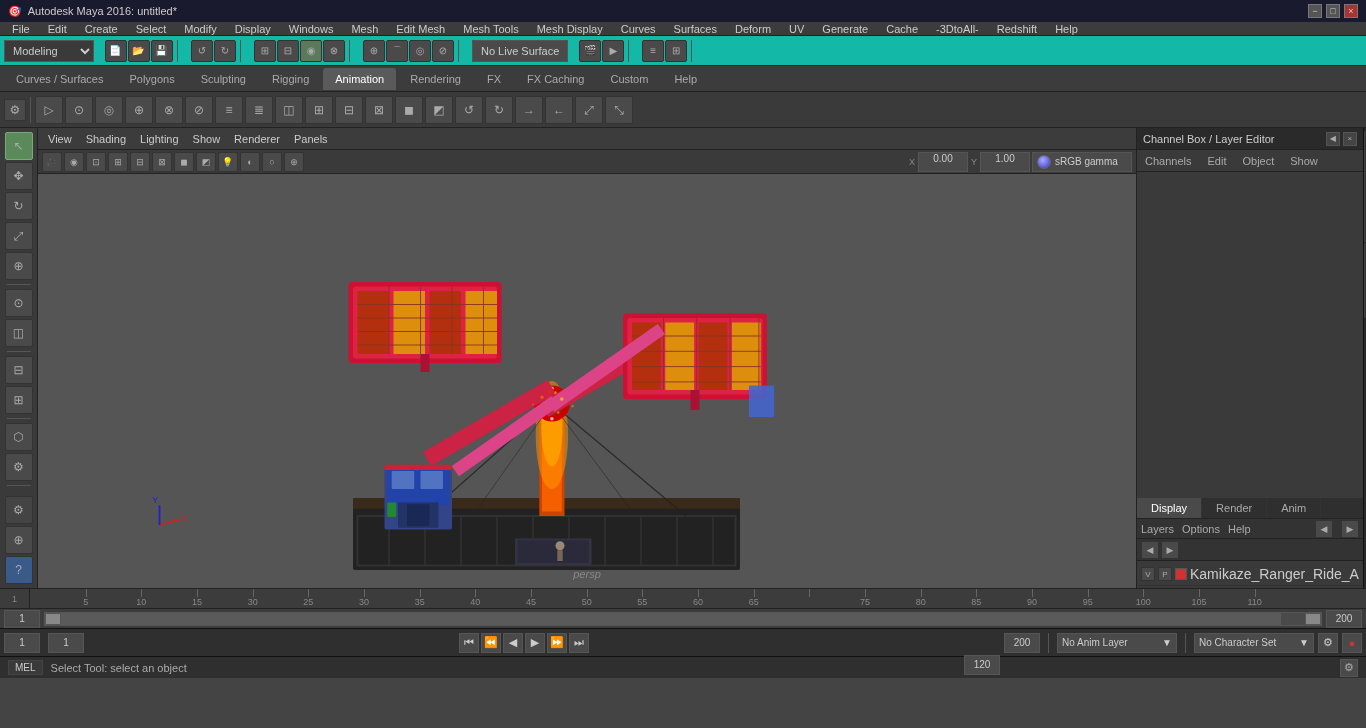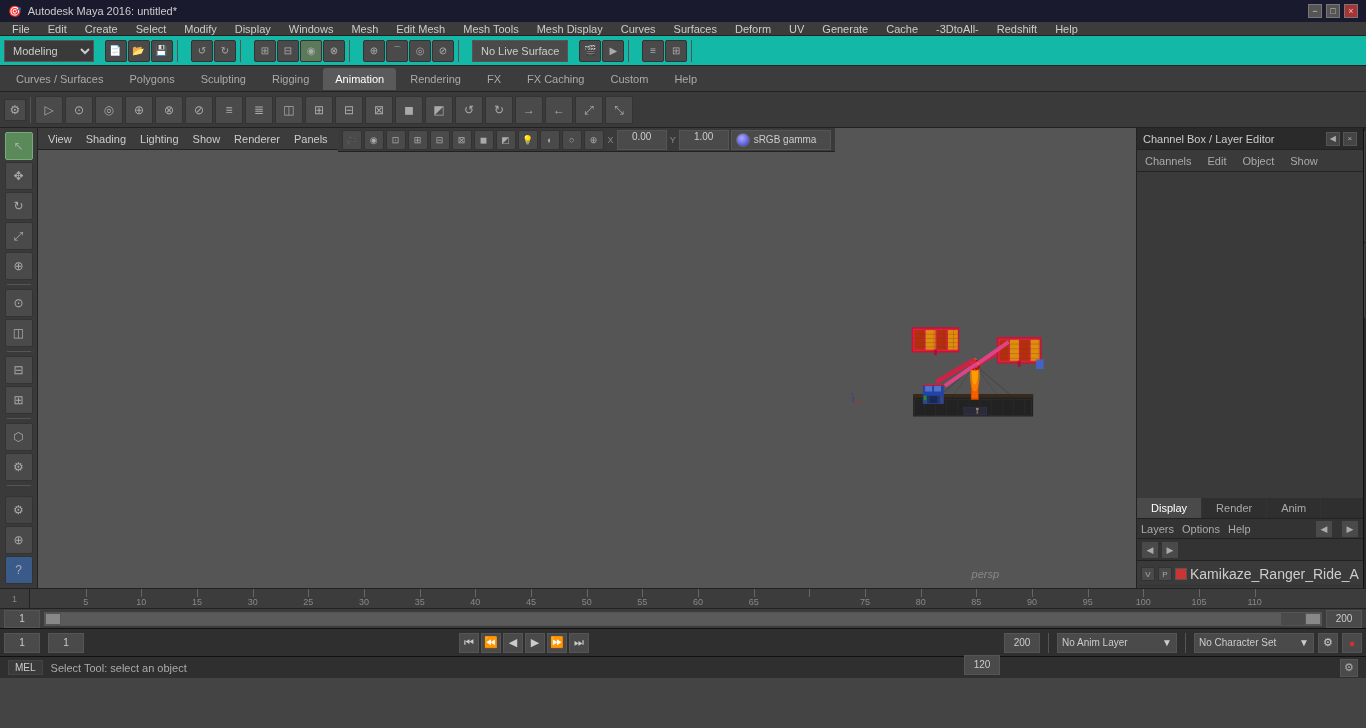--- a/index.html
+++ b/index.html
@@ -229,20 +229,21 @@
       width: 24px;
       height: 1px;
       background: #555;
       margin: 2px 0;
     }
 
     
     #viewport-container {
       flex: 1;
       display: flex;
+      flex-direction: column;
       background: #555555;
     }
     #viewport-menu {
       height: 22px;
       background: #3c3c3c;
       display: flex;
       align-items: center;
       padding: 0 4px;
       gap: 2px;
       border-bottom: 1px solid #222;

